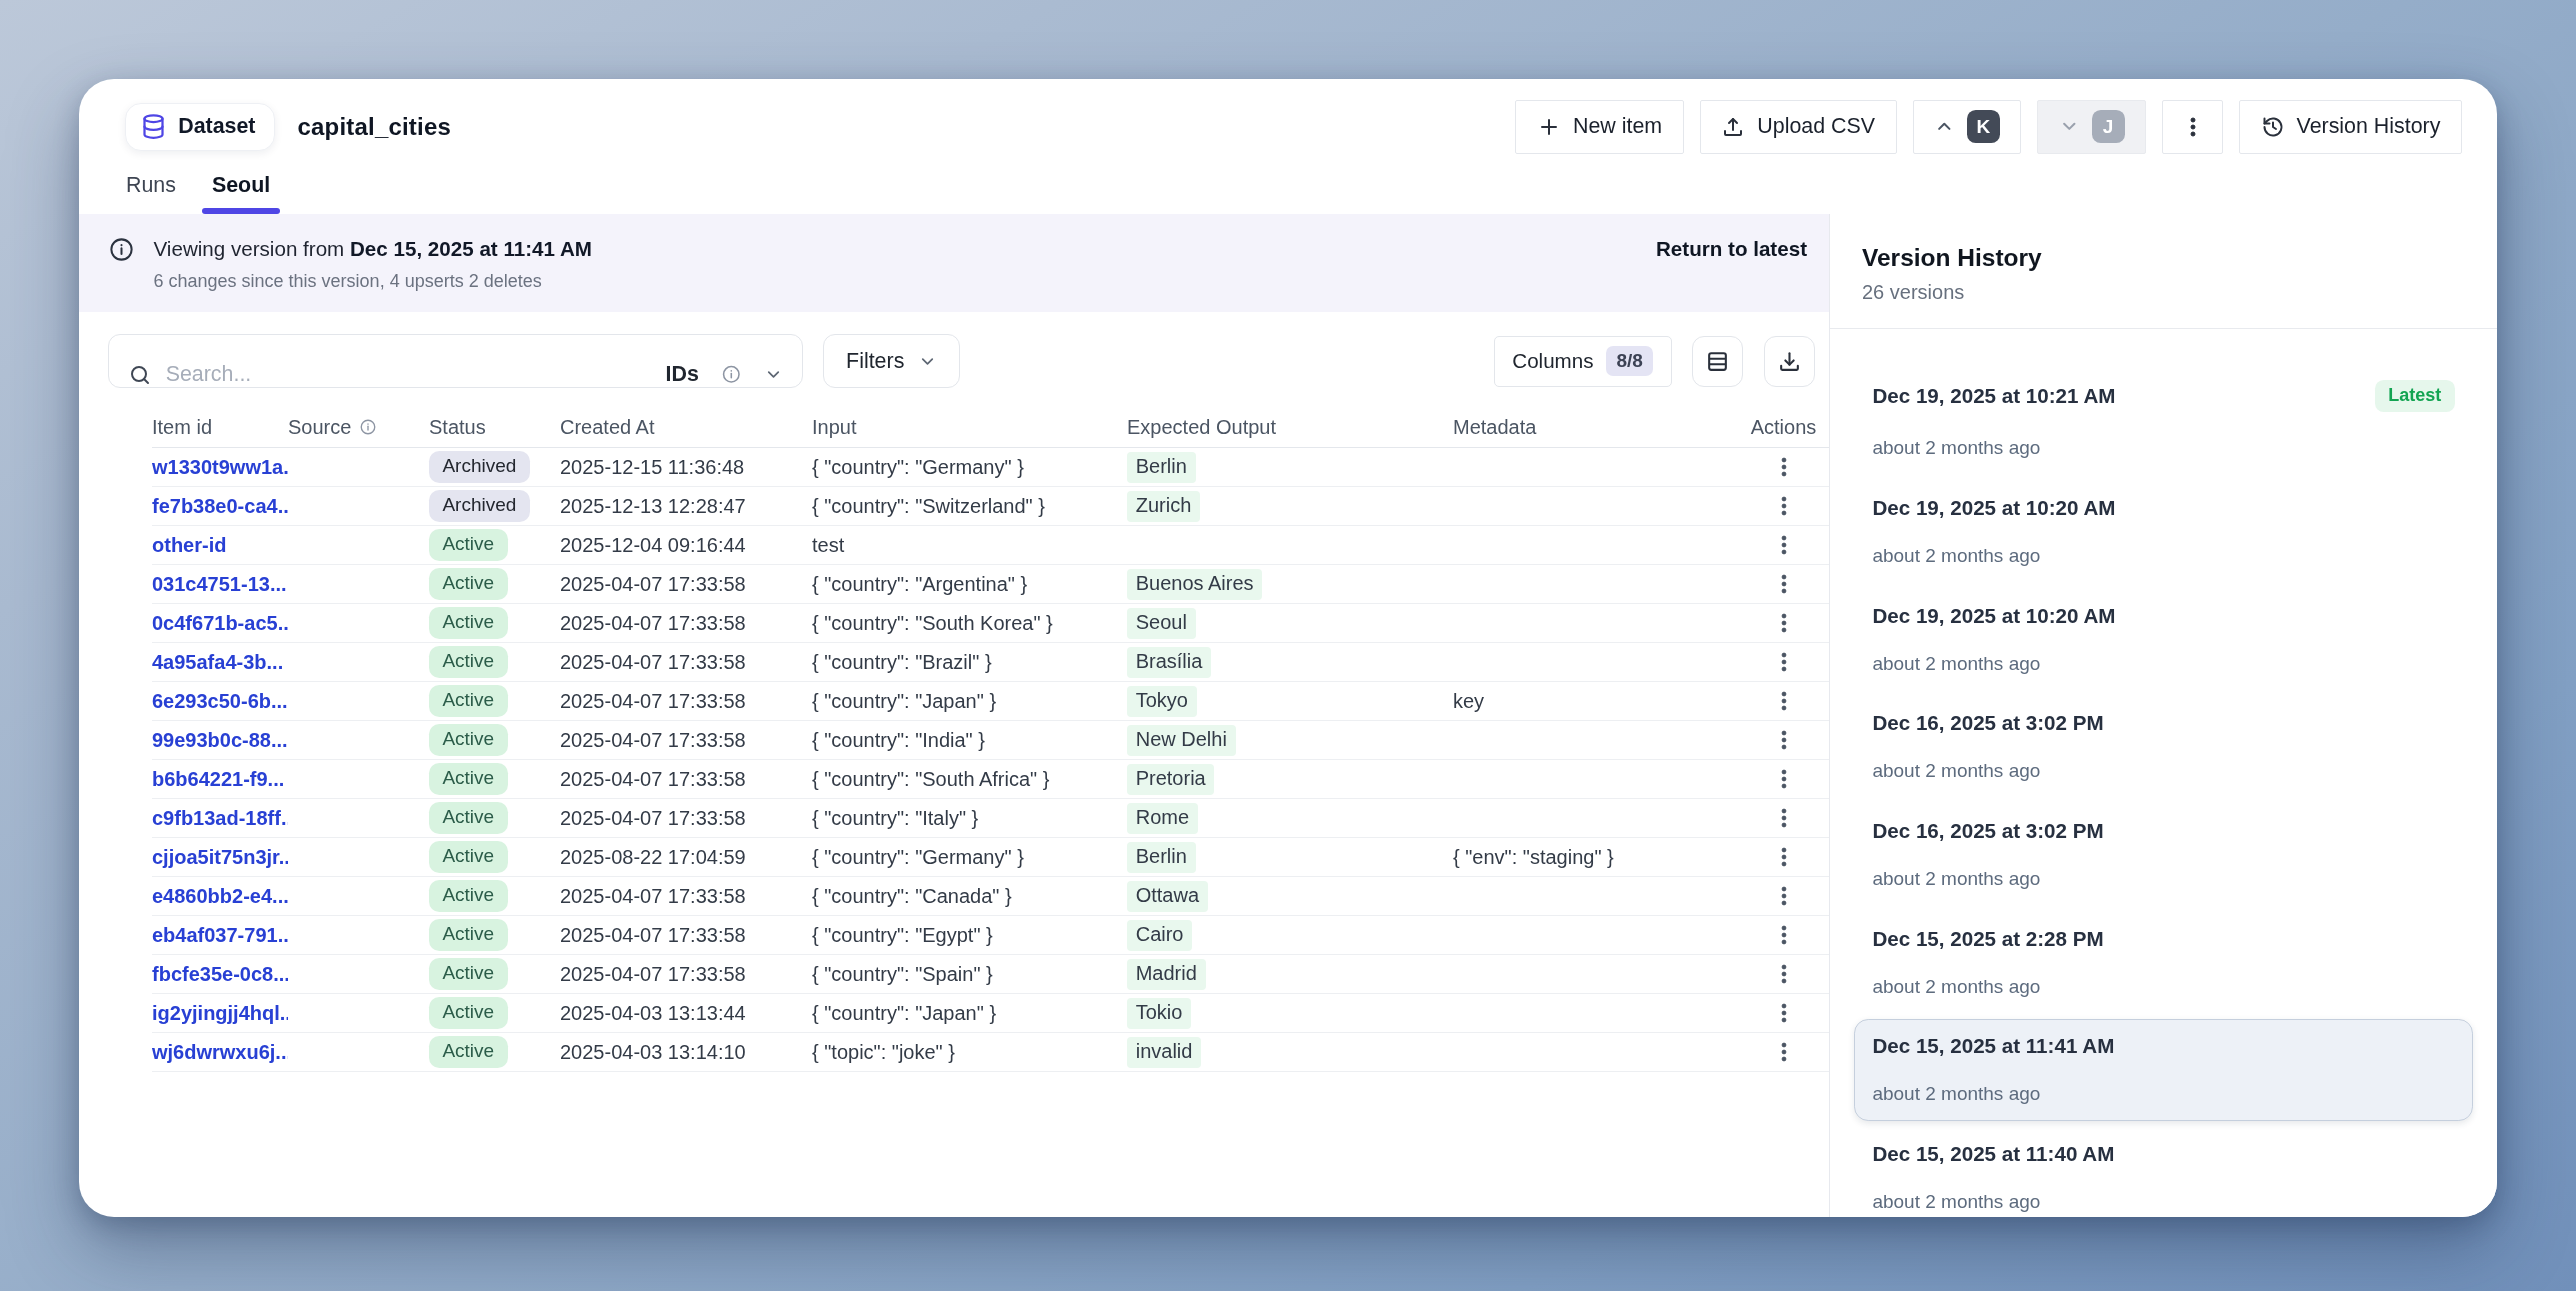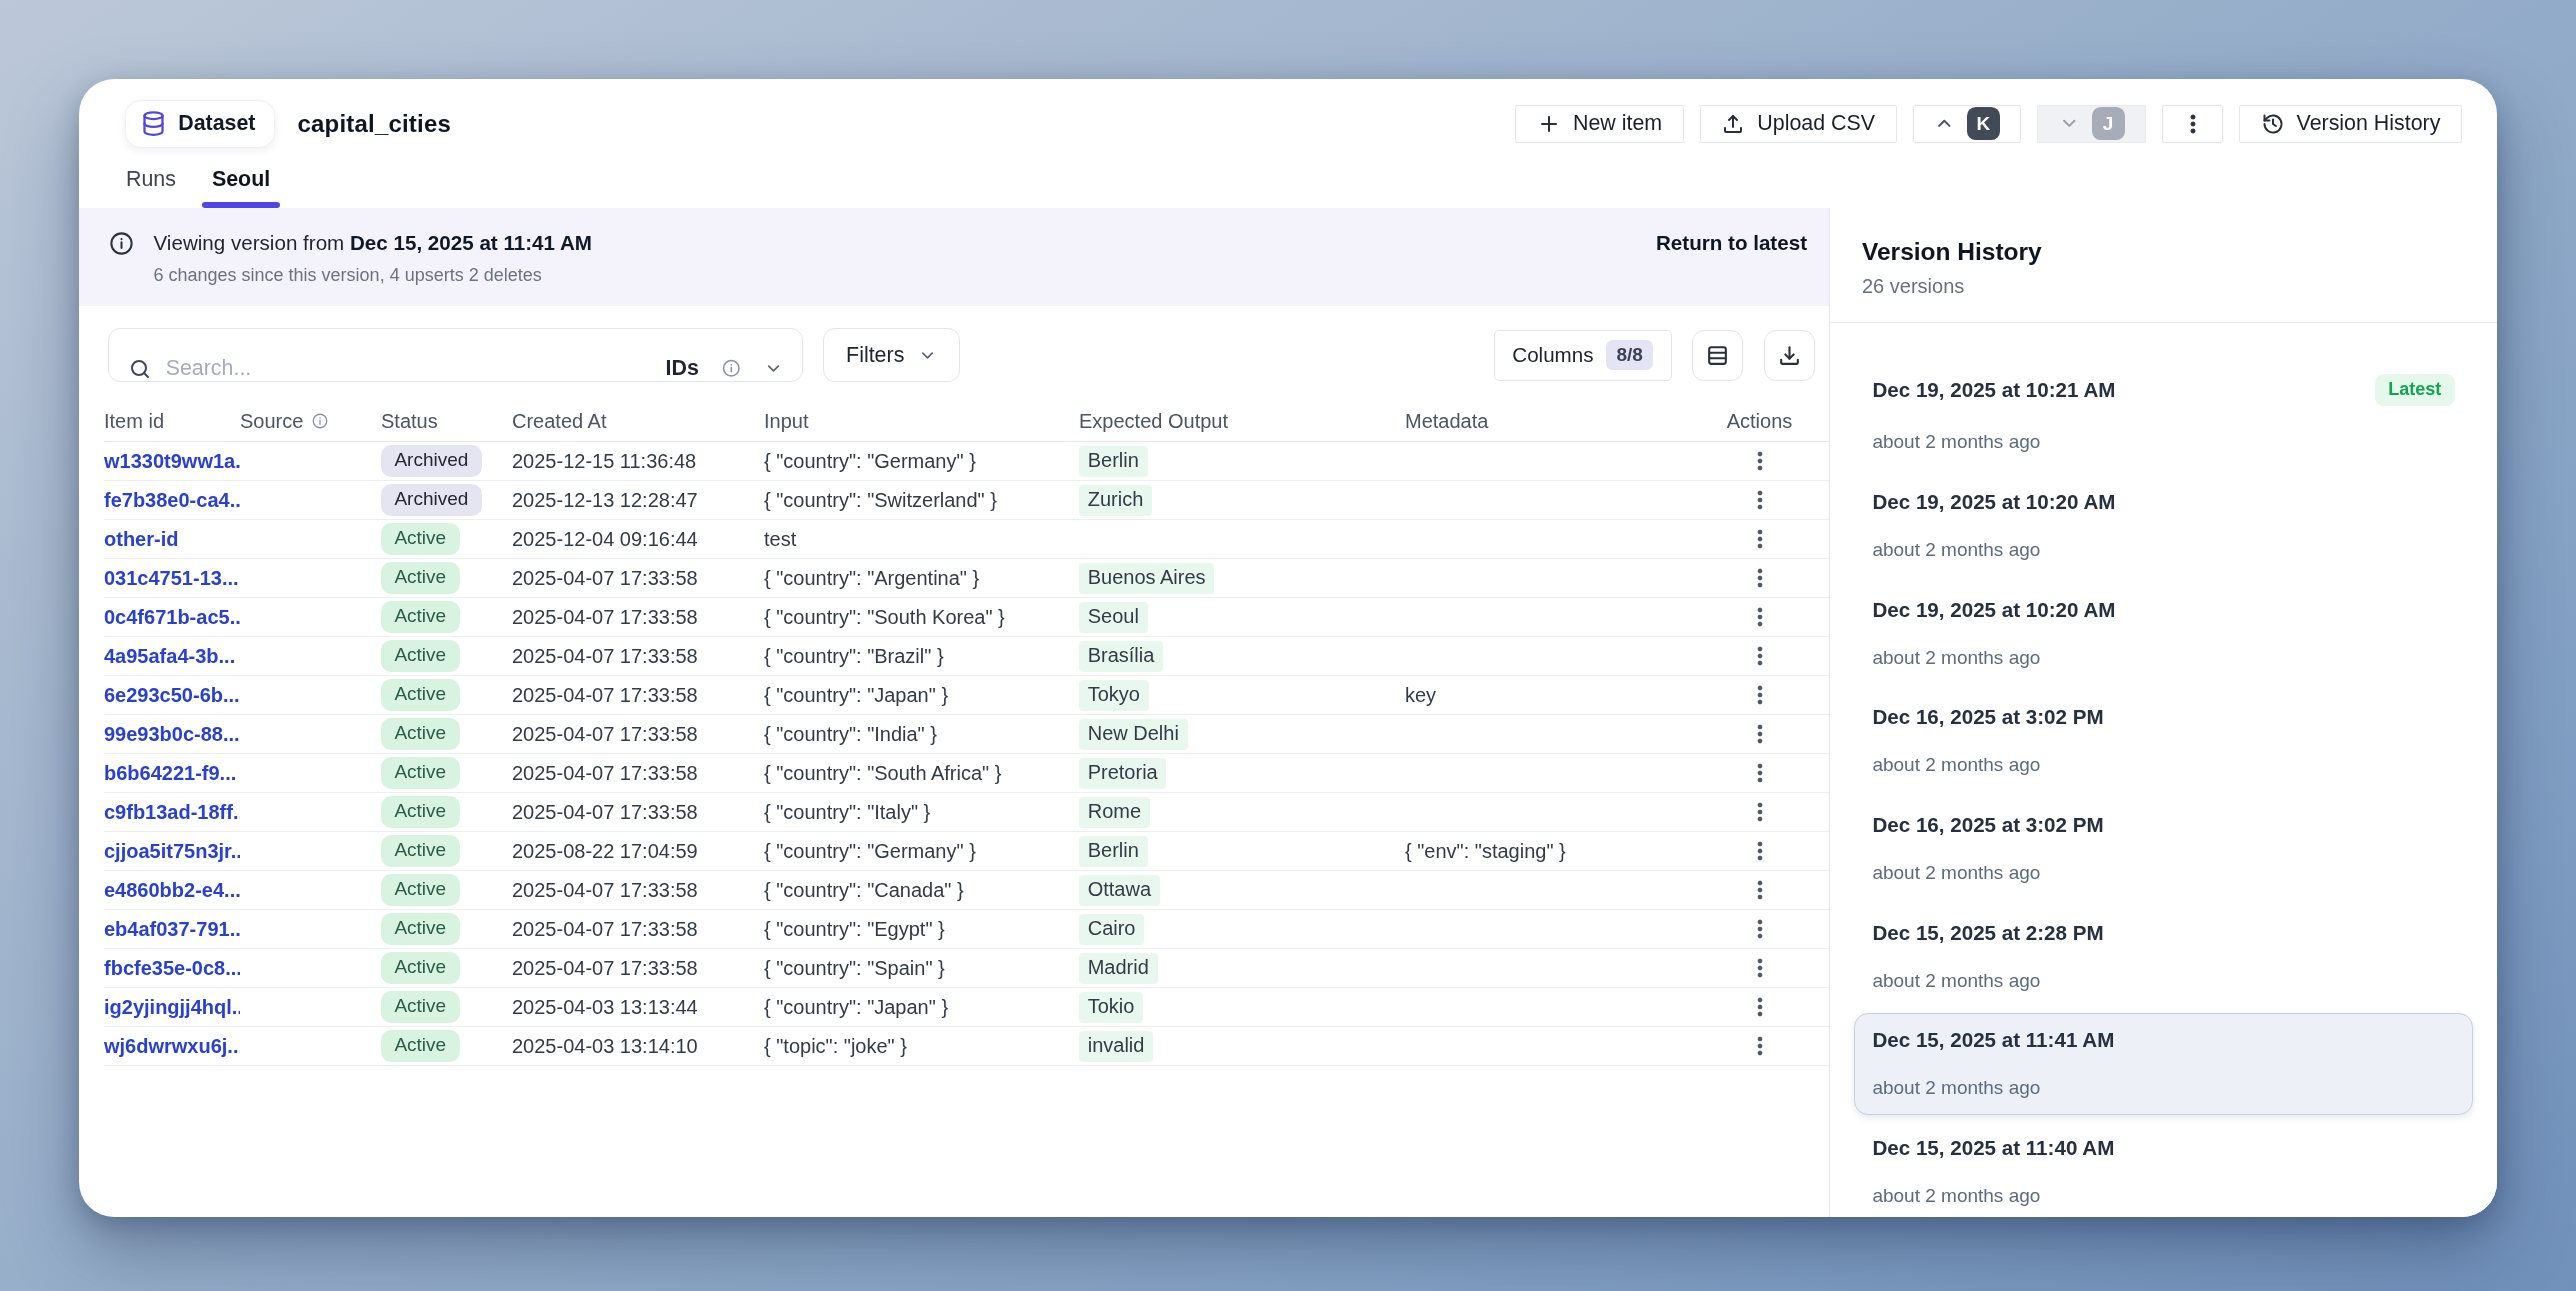--- a/index.html
+++ b/index.html
@@ -23,21 +23,21 @@
   .dataset-badge {
     display:flex; align-items:center; gap:11px; background:#fff; border:0.8px solid #eef0f4;
     box-shadow:0 2.4px 8px rgba(20,30,60,.07); border-radius:16px; padding:9.5px 19px 9.5px 14.2px;
   }
   .dataset-badge svg { width:27px; height:27px; stroke:#4f46e5; }
   .dataset-badge span { font-size:21.4px; font-weight:700; color:#111827; }
   .page-title { font-size:24px; font-weight:700; color:#0f1623; letter-spacing:0.2px; }
 
   .header-actions { display:flex; align-items:center; gap:16px; }
   .btn {
-    display:flex; align-items:center; gap:12px; height:38px; padding:0 20.6px;
+    display:flex; align-items:center; gap:12px; height:54px; padding:0 20.6px;
     background:#fff; border:1.2px solid #e4e7ec; border-radius:2px;
     font-size:21.4px; color:#1b212c; font-weight:500; cursor:pointer; white-space:nowrap;
   }
   .btn svg { width:24px; height:24px; stroke:#2a303b; flex:none; }
   .btn.subtle { background:#f0f1f4; border-color:#e8eaee; }
   .avatar { width:33px; height:33px; border-radius:8.7px; display:flex; align-items:center; justify-content:center; font-size:19px; font-weight:700; color:#fff; }
   .avatar.dark { background:#434a57; }
   .avatar.gray { background:#a6adb9; }
   .btn .caret { width:20.6px; height:20.6px; stroke:#4b5563; }
   .btn.subtle .caret { stroke:#9aa1ad; }
@@ -76,21 +76,21 @@
   .ids-group svg.chev { stroke:#5d6673; width:19px; height:19px; }
   .filters-btn { display:flex; align-items:center; gap:13.4px; height:54px; padding:0 22px; border:1.2px solid #e3e6eb; border-radius:12px; font-size:21.4px; color:#20262f; font-weight:500; background:#fff; cursor:pointer; }
   .filters-btn svg { width:19px; height:19px; stroke:#5d6673; }
   .toolbar-spacer { flex:1; }
   .columns-btn { display:flex; align-items:center; gap:12.7px; height:51px; padding:0 17.4px; border:1.2px solid #e3e6eb; border-radius:5px; font-size:20.6px; color:#20262f; background:#fff; cursor:pointer; }
   .count-badge { background:#e4e4f4; color:#3c4254; font-size:19px; font-weight:600; border-radius:7.1px; padding:4px 10.3px; }
   .icon-btn { width:51px; height:51px; border:1.2px solid #e3e6eb; border-radius:12px; background:#fff; display:flex; align-items:center; justify-content:center; cursor:pointer; }
   .icon-btn svg { width:25px; height:25px; stroke:#2a303b; }
 
   
-  .table-wrap { flex:1; overflow:hidden; padding-left:25px; }
+  .table-wrap { flex:1; overflow:hidden; padding-left:25px;margin-left:48px; }
   .tgrid { display:grid; grid-template-columns:136px 141px 131px 252px 315px 326px 285px 1fr; align-items:center; }
   .thead { height:41px; border-bottom:1.2px solid #e4e7ec; }
   .thead .th { font-size:20px; color:#4b5563; font-weight:500; display:flex; align-items:center; gap:8px; }
   .thead .th svg { width:18px; height:18px; stroke:#8d95a3; }
   .th.actions-h { justify-self:center; }
   .trow { height:39px; border-bottom:0.8px solid #edeff2; font-size:20px; color:#333b47; }
   .cell-id { color:#2840d4; font-weight:700; overflow:hidden; white-space:nowrap; }
   .pill { display:inline-block; padding:4px 13.4px 5.5px; border-radius:10.3px; font-size:19px; }
   .pill.archived { background:#e4e5f0; color:#23272f; }
   .pill.active { background:#d8f3e0; color:#2b5c49; }

